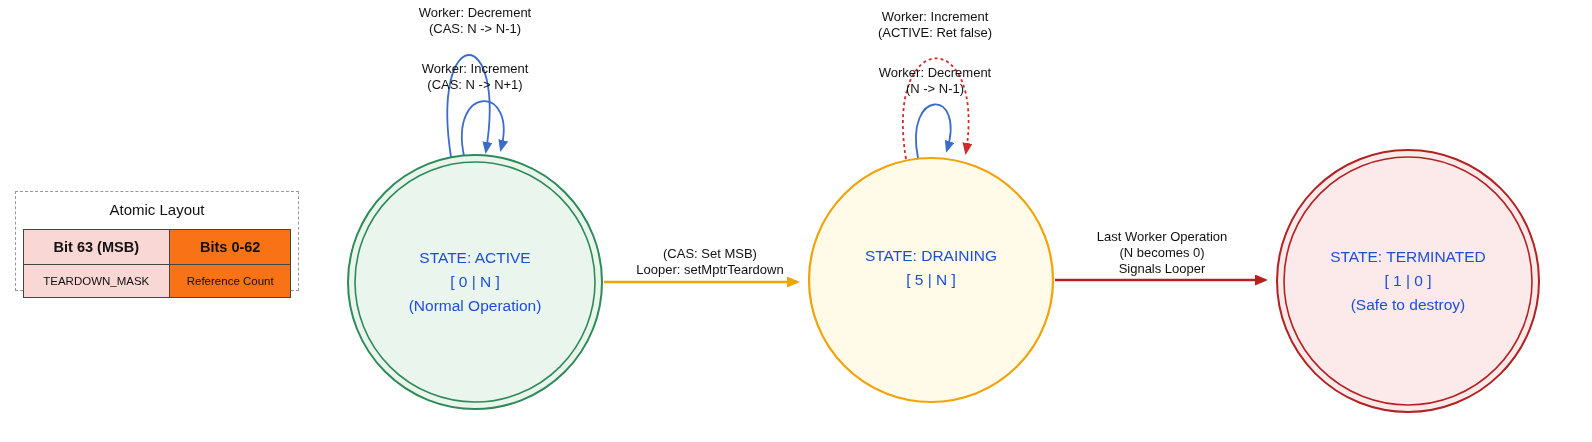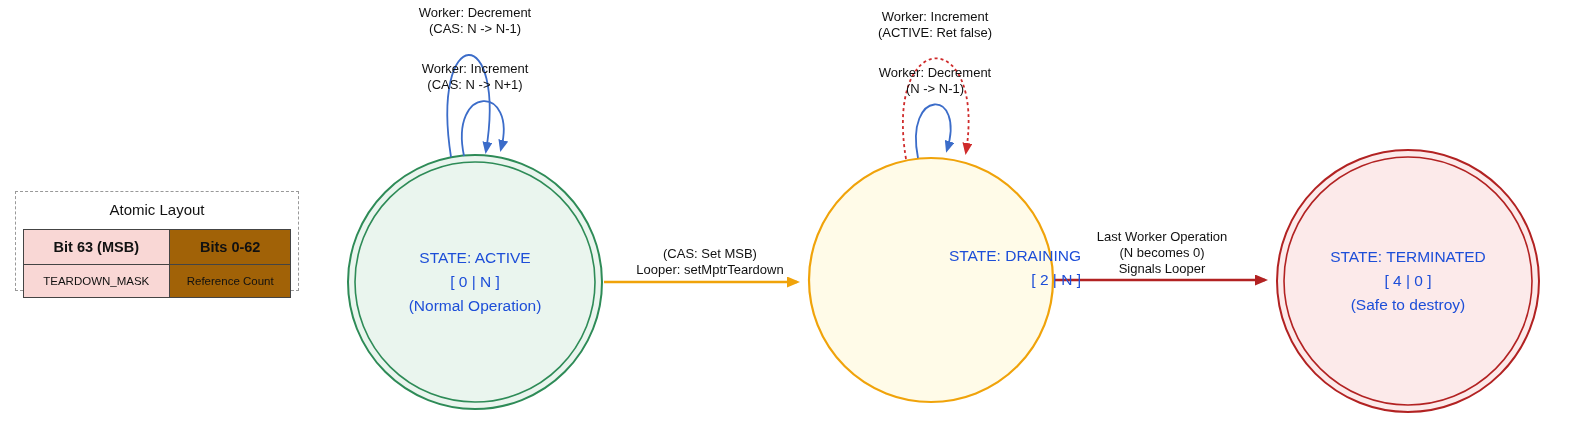--- a/index.html
+++ b/index.html
@@ -13,21 +13,21 @@
   .state-label { position: absolute; text-align: center; font-size: 15.5px; line-height: 24px; color: #1d4ed8; }
 
   .legend { position: absolute; left: 15px; top: 191px; width: 284px; height: 100px;
             border: 1.5px dashed #999999; background: #ffffff; }
   .legend-title { text-align: center; font-size: 15px; margin-top: 9px; }
   table.legend-table { border-collapse: collapse; margin: 11px auto 0 auto; }
   .legend-table td { border: 1px solid #444444; text-align: center; }
   td.head { font-weight: bold; font-size: 14.5px; padding: 9px 30px; }
   td.bodycell { font-size: 11.5px; padding: 10px 8px; }
   .pink { background: #f9d7d5; }
-  .green { background: #a16207; }
+  .green { background: #f97316; }
 
   .stroke-active   { stroke: #2e8b57; }
   .stroke-draining { stroke: #f0a30a; }
   .stroke-term     { stroke: #b22222; }
   .stroke-blue     { stroke: #3b6cc9; }
   .stroke-red      { stroke: #cf2b2b; }
 </style>
 </head>
 <body>
 
@@ -81,27 +81,27 @@
       </tr>
     </tbody>
       </table>
   </div>
 
   <div class="state-label" style="left:325px; top:246px; width:300px;">
     <div>STATE: ACTIVE</div>
     <div>[ 0 | N ]</div>
     <div>(Normal Operation)</div>
   </div>
-  <div class="state-label" style="left:781px; top:244px; width:300px;text-align:right;">
+  <div class="state-label" style="left:781px; top:244px; width:300px;">
     <div>STATE: DRAINING</div>
-    <div>[ 2 | N ]</div>
+    <div>[ 5 | N ]</div>
   </div>
   <div class="state-label" style="left:1258px; top:245px; width:300px;">
     <div>STATE: TERMINATED</div>
-    <div>[ 4 | 0 ]</div>
+    <div>[ 1 | 0 ]</div>
     <div>(Safe to destroy)</div>
   </div>
 
   <div class="edge-label" style="left:375px; top:5px; width:200px;">
     <div>Worker: Decrement</div>
     <div>(CAS: N -&gt; N-1)</div>
   </div>
   <div class="edge-label" style="left:375px; top:61px; width:200px;">
     <div>Worker: Increment</div>
     <div>(CAS: N -&gt; N+1)</div>

